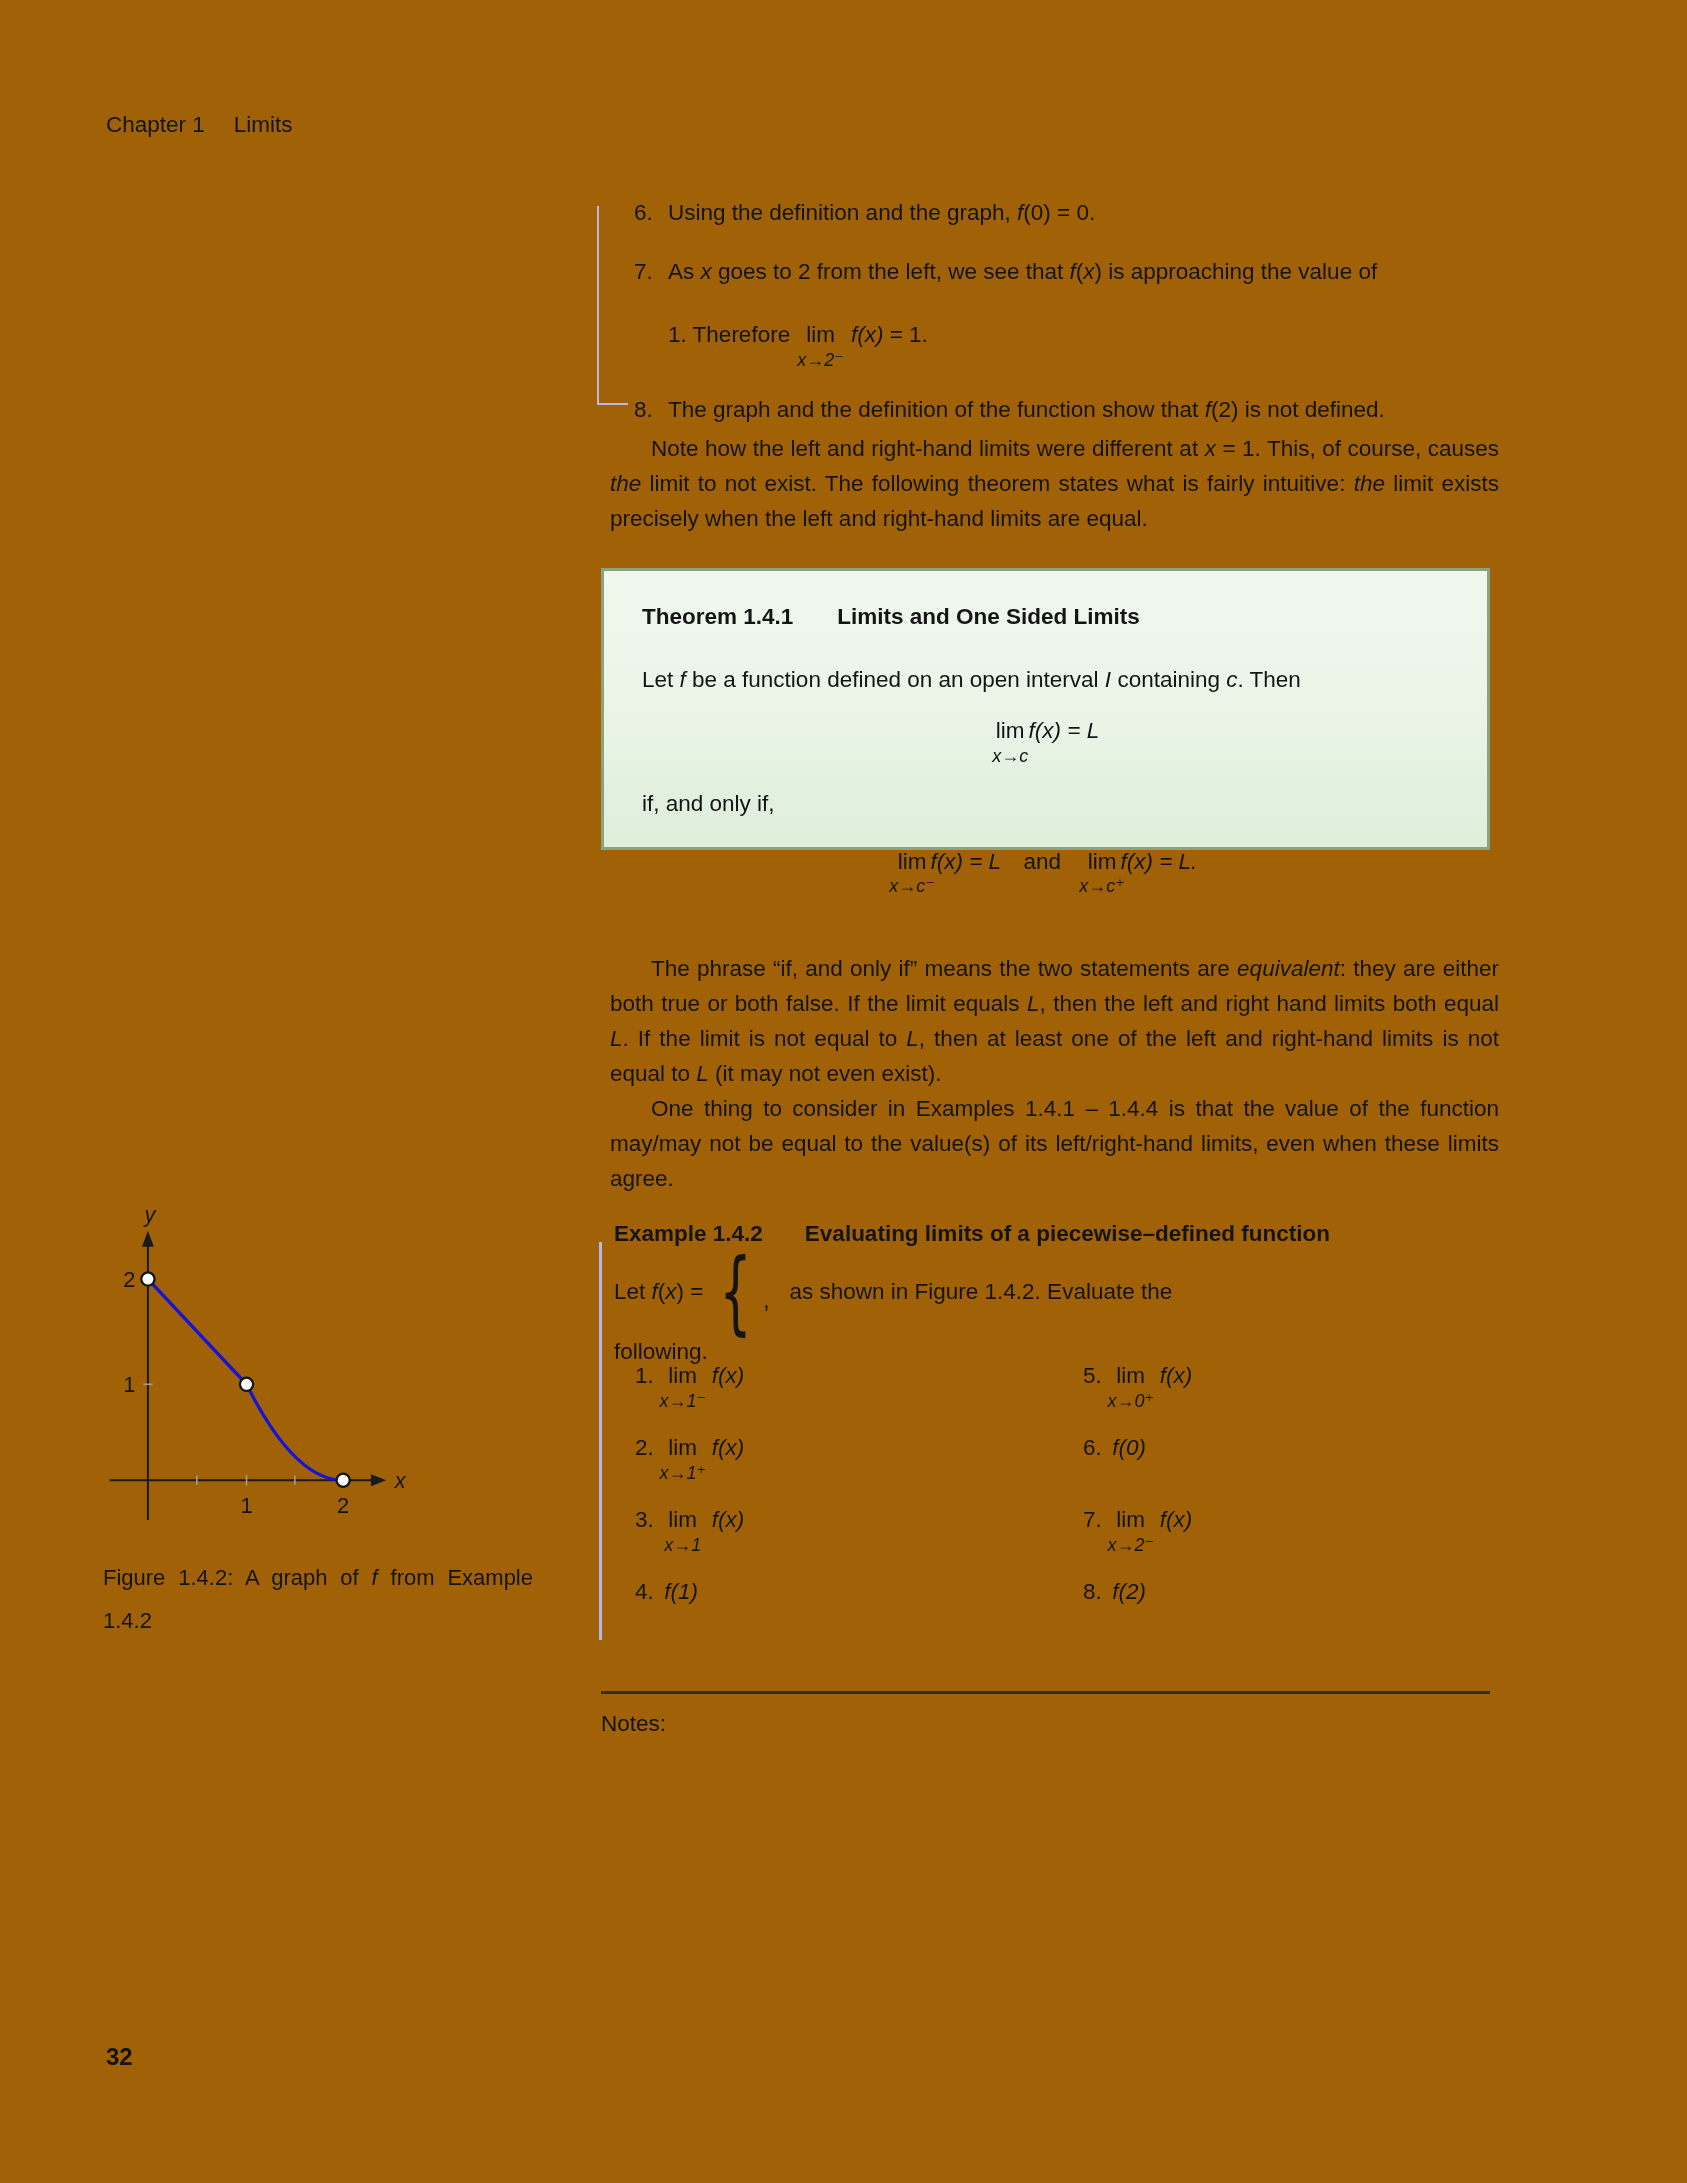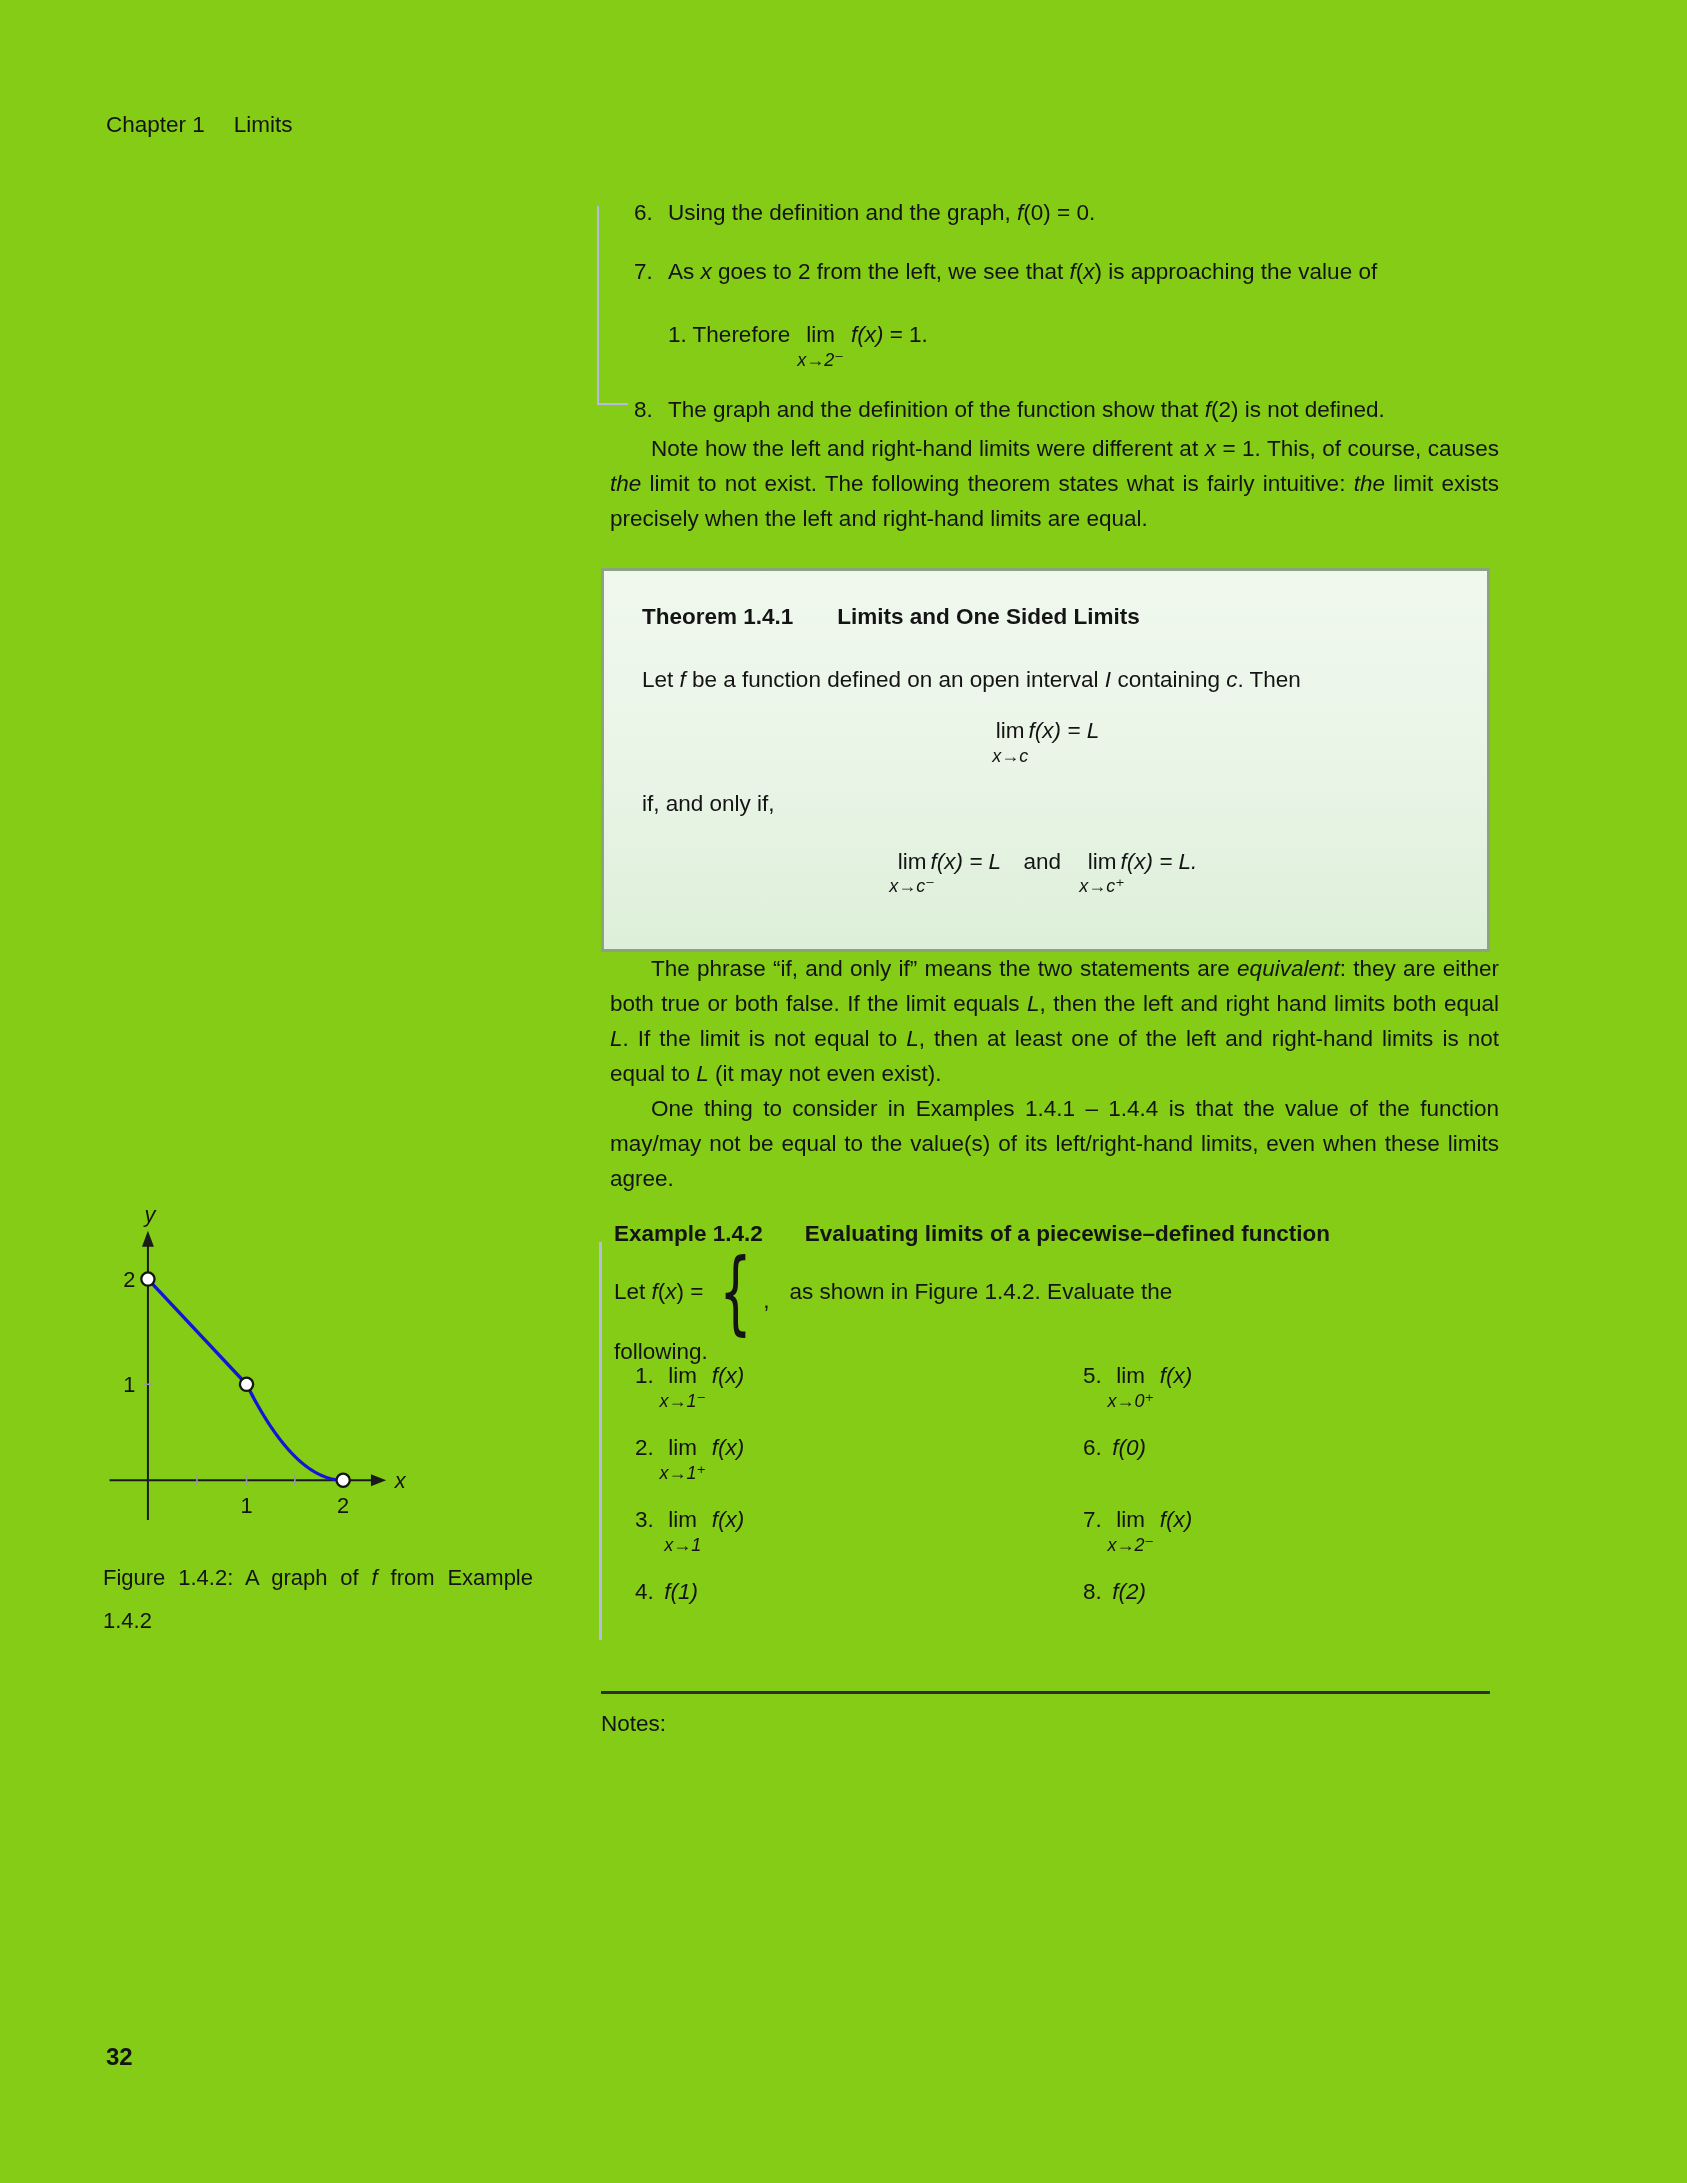--- a/index.html
+++ b/index.html
@@ -1,16 +1,16 @@
 <!DOCTYPE html>
 <html style="font-size:10.6px"><head>
 <meta charset="utf-8">
 <style>
   html,body{margin:0;padding:0;background:#ffffff;}
-  .page{position:relative;width:1687px;height:2183px;background:#84cc16;
+  .page{position:relative;width:1687px;height:2183px;background:#a16207;
         font-family:"Liberation Sans","DejaVu Sans",sans-serif;color:#141414;overflow:hidden;}
 
   
   .chapter-header{position:absolute;left:106px;top:112px;font-size:22.5px;}
   .chapter-header .sect{margin-left:29px;}
 
   
   .endmark{position:absolute;left:597px;top:206px;width:29px;height:197px;
            border-left:2.6px solid #b7b7e8;border-bottom:2.6px solid #b7b7e8;}
 
@@ -31,21 +31,21 @@
 
   
   .note-para,.para-block{position:absolute;left:610px;width:889px;font-size:22.5px;
                          line-height:35px;text-align:justify;}
   .note-para{top:431px;}
   .para-block{top:951px;}
   .note-para p,.para-block p{margin:0;text-indent:41px;}
   .rs-i{font-style:italic;}
 
   
-  .theorem{position:absolute;left:601px;top:568px;width:889px;height:384px;box-sizing:border-box;
+  .theorem{position:absolute;left:601px;top:568px;width:889px;height:282px;box-sizing:border-box;
            border:3.3px solid #8ba383;
            background:linear-gradient(180deg,#f0f8ee 0%,#e9f4e6 55%,#ddefd9 100%);
            padding:28px 38px 0 38px;font-size:22.5px;line-height:35px;}
   .thm-title{font-weight:bold;}
   .thm-title .t2{margin-left:44px;}
   .thm-body{margin-top:28px;}
   .formula{display:flex;justify-content:center;align-items:baseline;}
   .f1{margin-top:16px;}
   .thm-iff{margin-top:38px;}
   .f2{margin-top:22.5px;}

